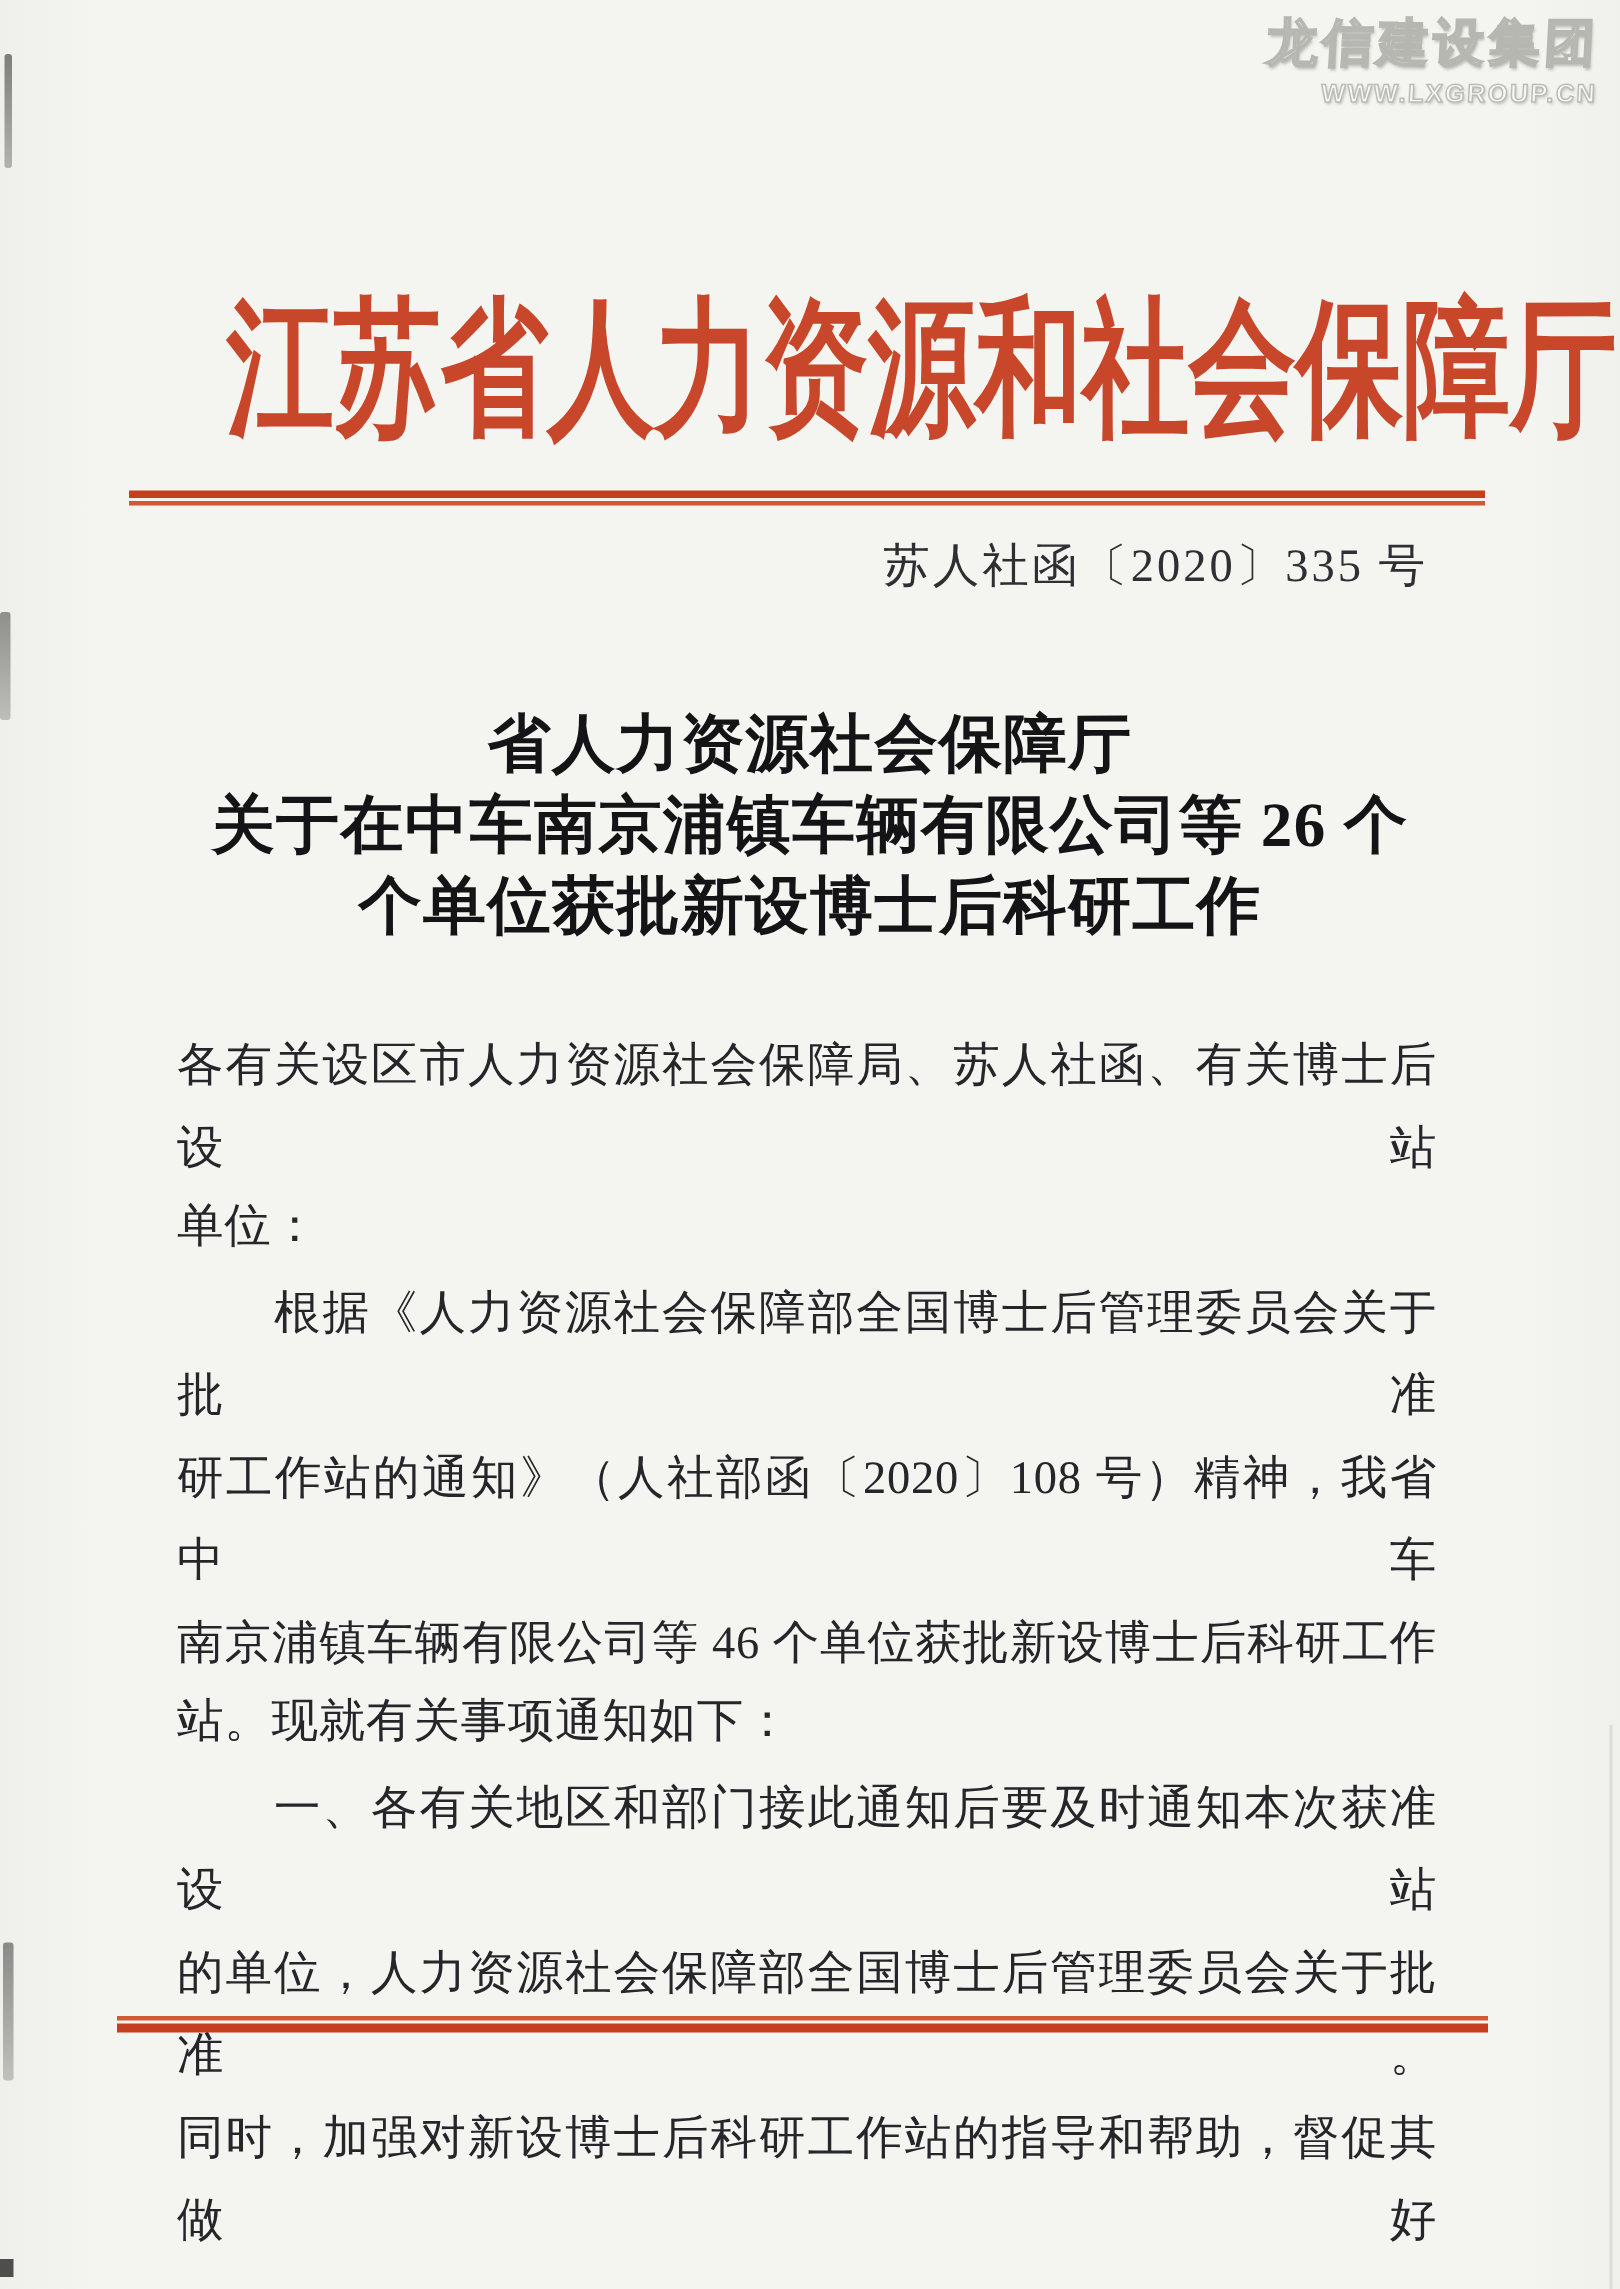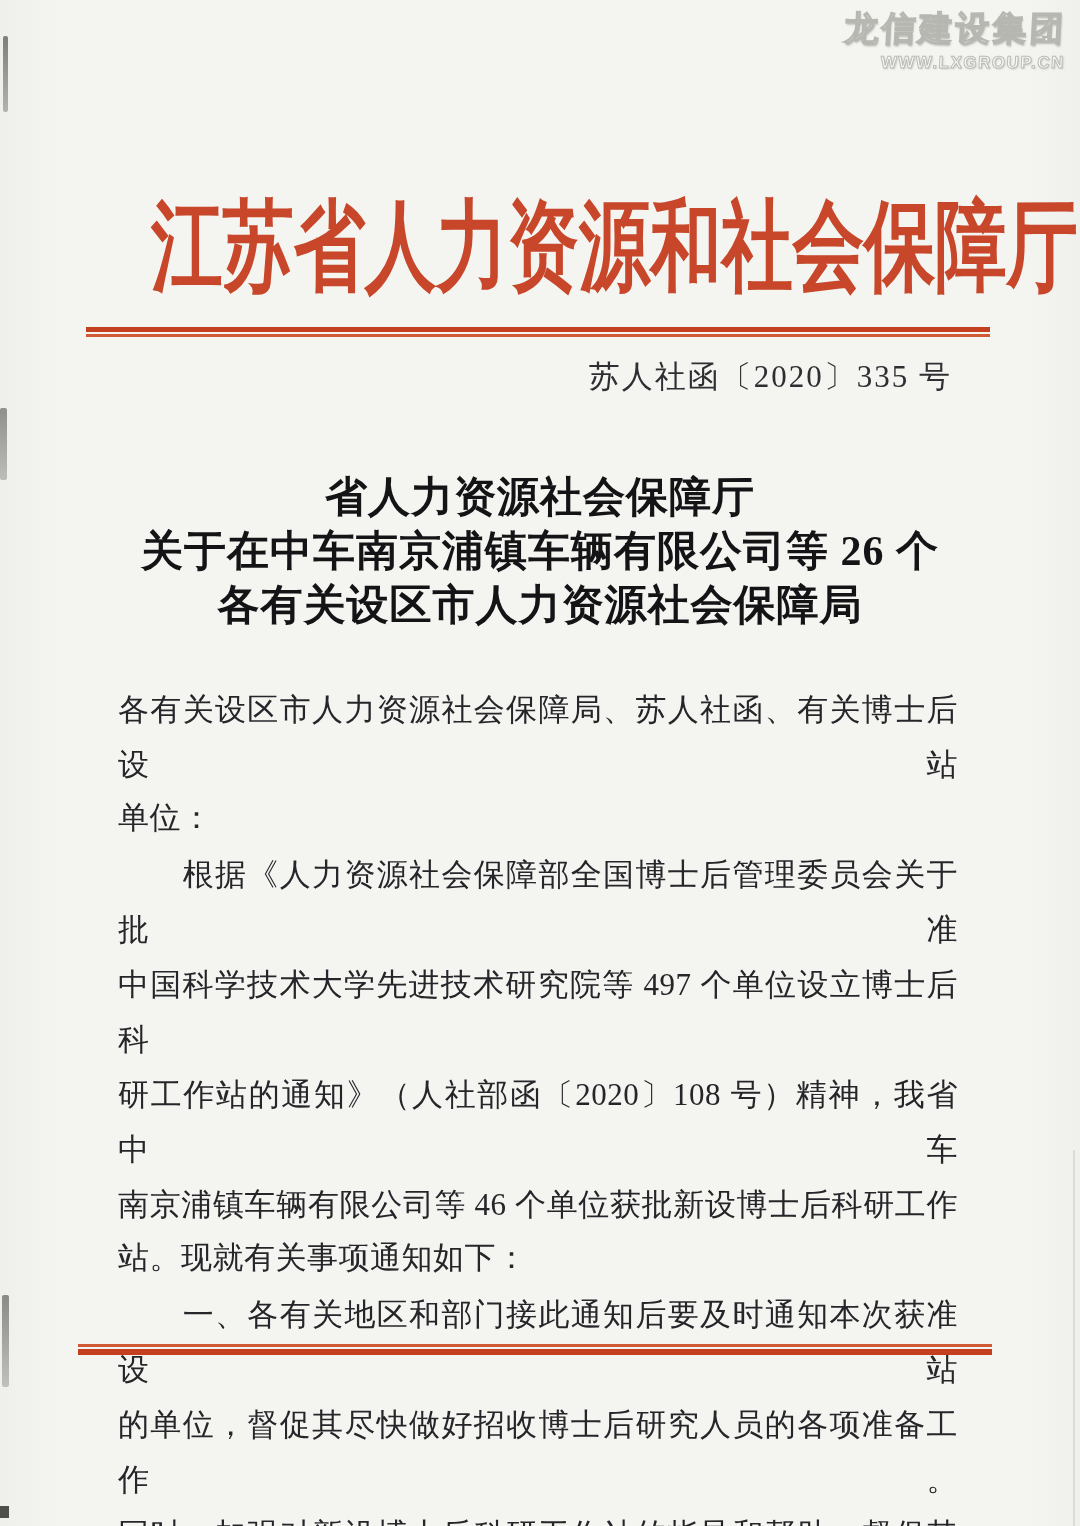--- a/index.html
+++ b/index.html
@@ -157,33 +157,32 @@
   <div class="bar-thick"></div>
   <div class="bar-gap"></div>
   <div class="bar-thin"></div>
 </div>
 
 <div class="doc-number">苏人社函〔2020〕335 号</div>
 
 <div class="notice-title">
   <div>省人力资源社会保障厅</div>
   <div>关于在中车南京浦镇车辆有限公司等 26 个</div>
-  <div>各有关设区市人力资源社会保障局</div>
+  <div>个单位获批新设博士后科研工作</div>
 </div>
 
 <div class="body-text">
   <div class="line">各有关设区市人力资源社会保障局、苏人社函、有关博士后设站</div>
   <div class="line end">单位：</div>
   <div class="line">　　根据《人力资源社会保障部全国博士后管理委员会关于批准</div>
-  <div class="line">中国科学技术大学先进技术研究院等 497 个单位设立博士后科</div>
   <div class="line">研工作站的通知》（人社部函〔2020〕108 号）精神，我省中车</div>
   <div class="line">南京浦镇车辆有限公司等 46 个单位获批新设博士后科研工作</div>
   <div class="line end">站。现就有关事项通知如下：</div>
   <div class="line">　　一、各有关地区和部门接此通知后要及时通知本次获准设站</div>
-  <div class="line">的单位，督促其尽快做好招收博士后研究人员的各项准备工作。</div>
+  <div class="line">的单位，人力资源社会保障部全国博士后管理委员会关于批准。</div>
   <div class="line">同时，加强对新设博士后科研工作站的指导和帮助，督促其做好</div>
 
 </div>
 
 <div class="rule-bottom">
   <div class="bar-thin"></div>
   <div class="bar-gap"></div>
   <div class="bar-thick"></div>
 </div>
 

